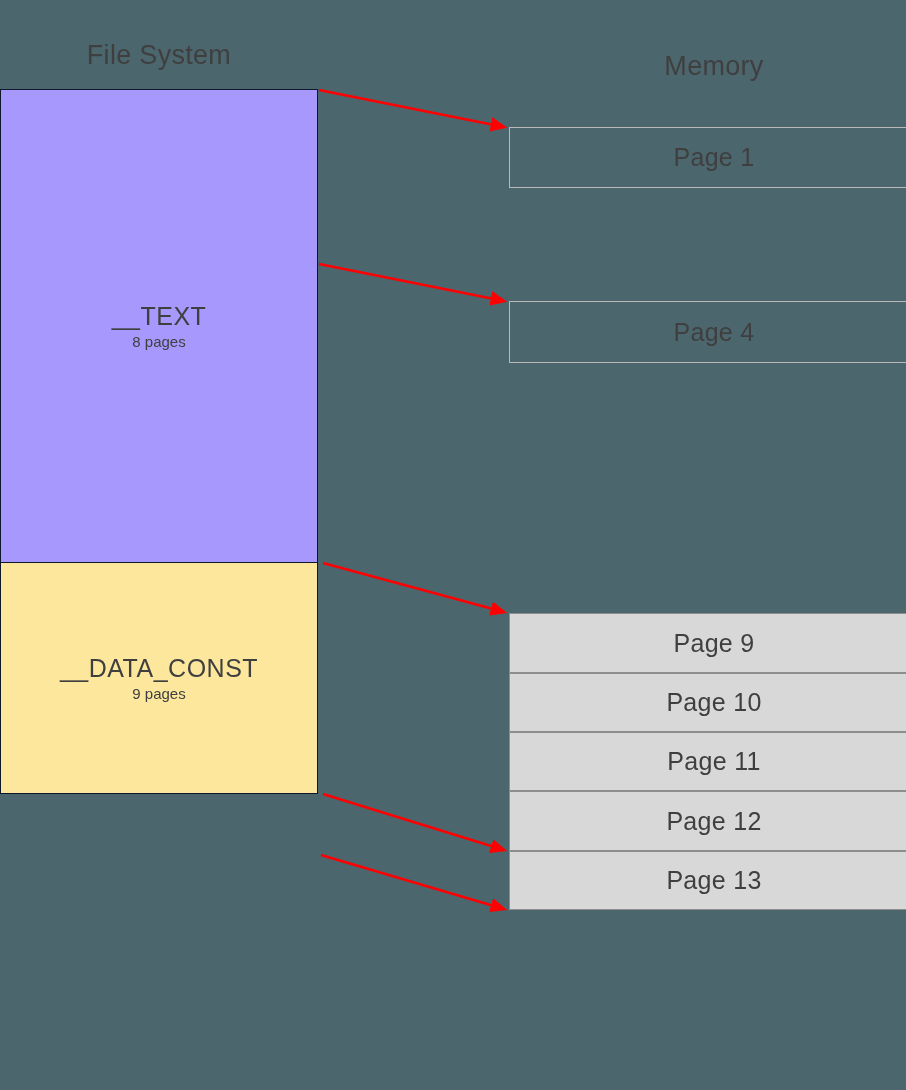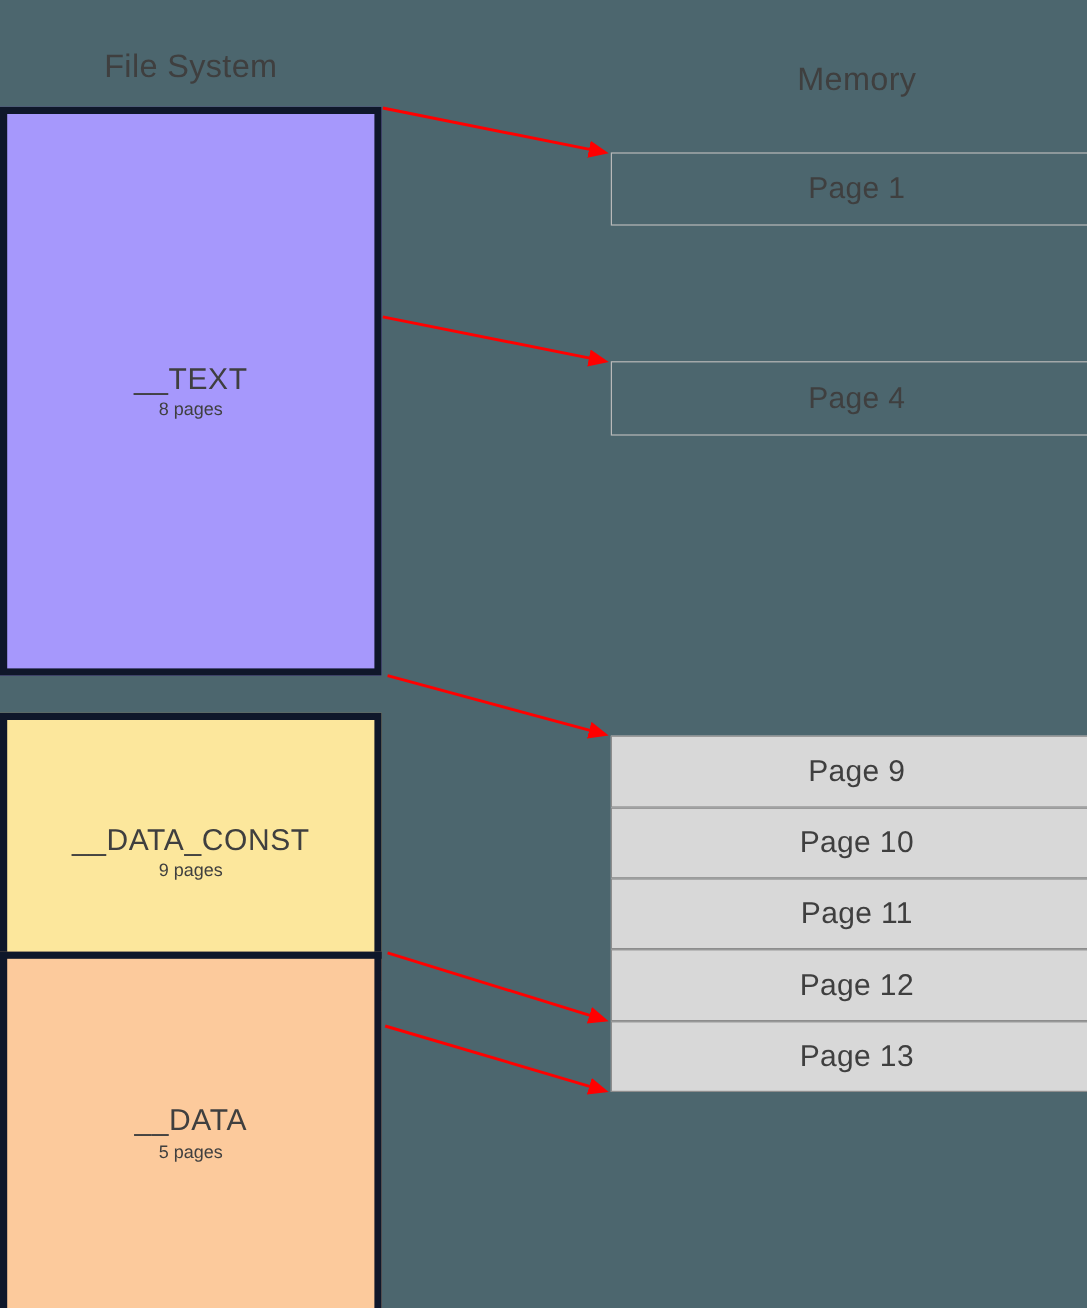--- a/index.html
+++ b/index.html
@@ -38,21 +38,21 @@
     width: 410px;
     text-align: center;
   }
 
   
   .fs-block {
     position: absolute;
     left: 0;
     width: 318px;
     box-sizing: border-box;
-    border: 6px solid #0f172a;
+    border: 1px solid #0f172a;
     display: flex;
     flex-direction: column;
     align-items: center;
     justify-content: center;
   }
   .fs-name {
     color: #3f3f3f;
     font-size: 25px;
     letter-spacing: 0.5px;
     white-space: nowrap;
@@ -60,21 +60,21 @@
   }
   .fs-sub {
     color: #3f3f3f;
     font-size: 15px;
     margin-top: 3px;
     white-space: nowrap;
     line-height: 1.15;
   }
 
   #fs-text       { top: 89px;  height: 474px; background: #a698fc; }
-  #fs-dataconst  { top: 562px; height: 232px; background: #fce79c; margin-top: 32px; }
+  #fs-dataconst  { top: 562px; height: 232px; background: #fce79c; }
   #fs-data       { top: 793px; height: 297px; background: #fcca9c; border-bottom: none; }
 
   
   .mem-page {
     position: absolute;
     left: 509px;
     width: 410px;
     box-sizing: border-box;
     border: 1px solid #b9b9b9;
     color: #3f3f3f;
@@ -123,24 +123,20 @@
   <div class="fs-block" id="fs-text">
     <div class="fs-name">__TEXT</div>
     <div class="fs-sub">8 pages</div>
   </div>
 
   <div class="fs-block" id="fs-dataconst">
     <div class="fs-name">__DATA_CONST</div>
     <div class="fs-sub">9 pages</div>
   </div>
 
-  <div class="fs-block" id="fs-data">
-    <div class="fs-name">__DATA</div>
-    <div class="fs-sub">5 pages</div>
-  </div>
 
   <div class="mem-page empty" id="mem-page-1">Page 1</div>
   <div class="mem-page empty" id="mem-page-4">Page 4</div>
   <div class="mem-page filled" id="mem-page-9">Page 9</div>
   <div class="mem-page filled" id="mem-page-10">Page 10</div>
   <div class="mem-page filled" id="mem-page-11">Page 11</div>
   <div class="mem-page filled" id="mem-page-12">Page 12</div>
   <div class="mem-page filled" id="mem-page-13">Page 13</div>
 
   <svg id="arrows" viewBox="0 0 906 1090">

